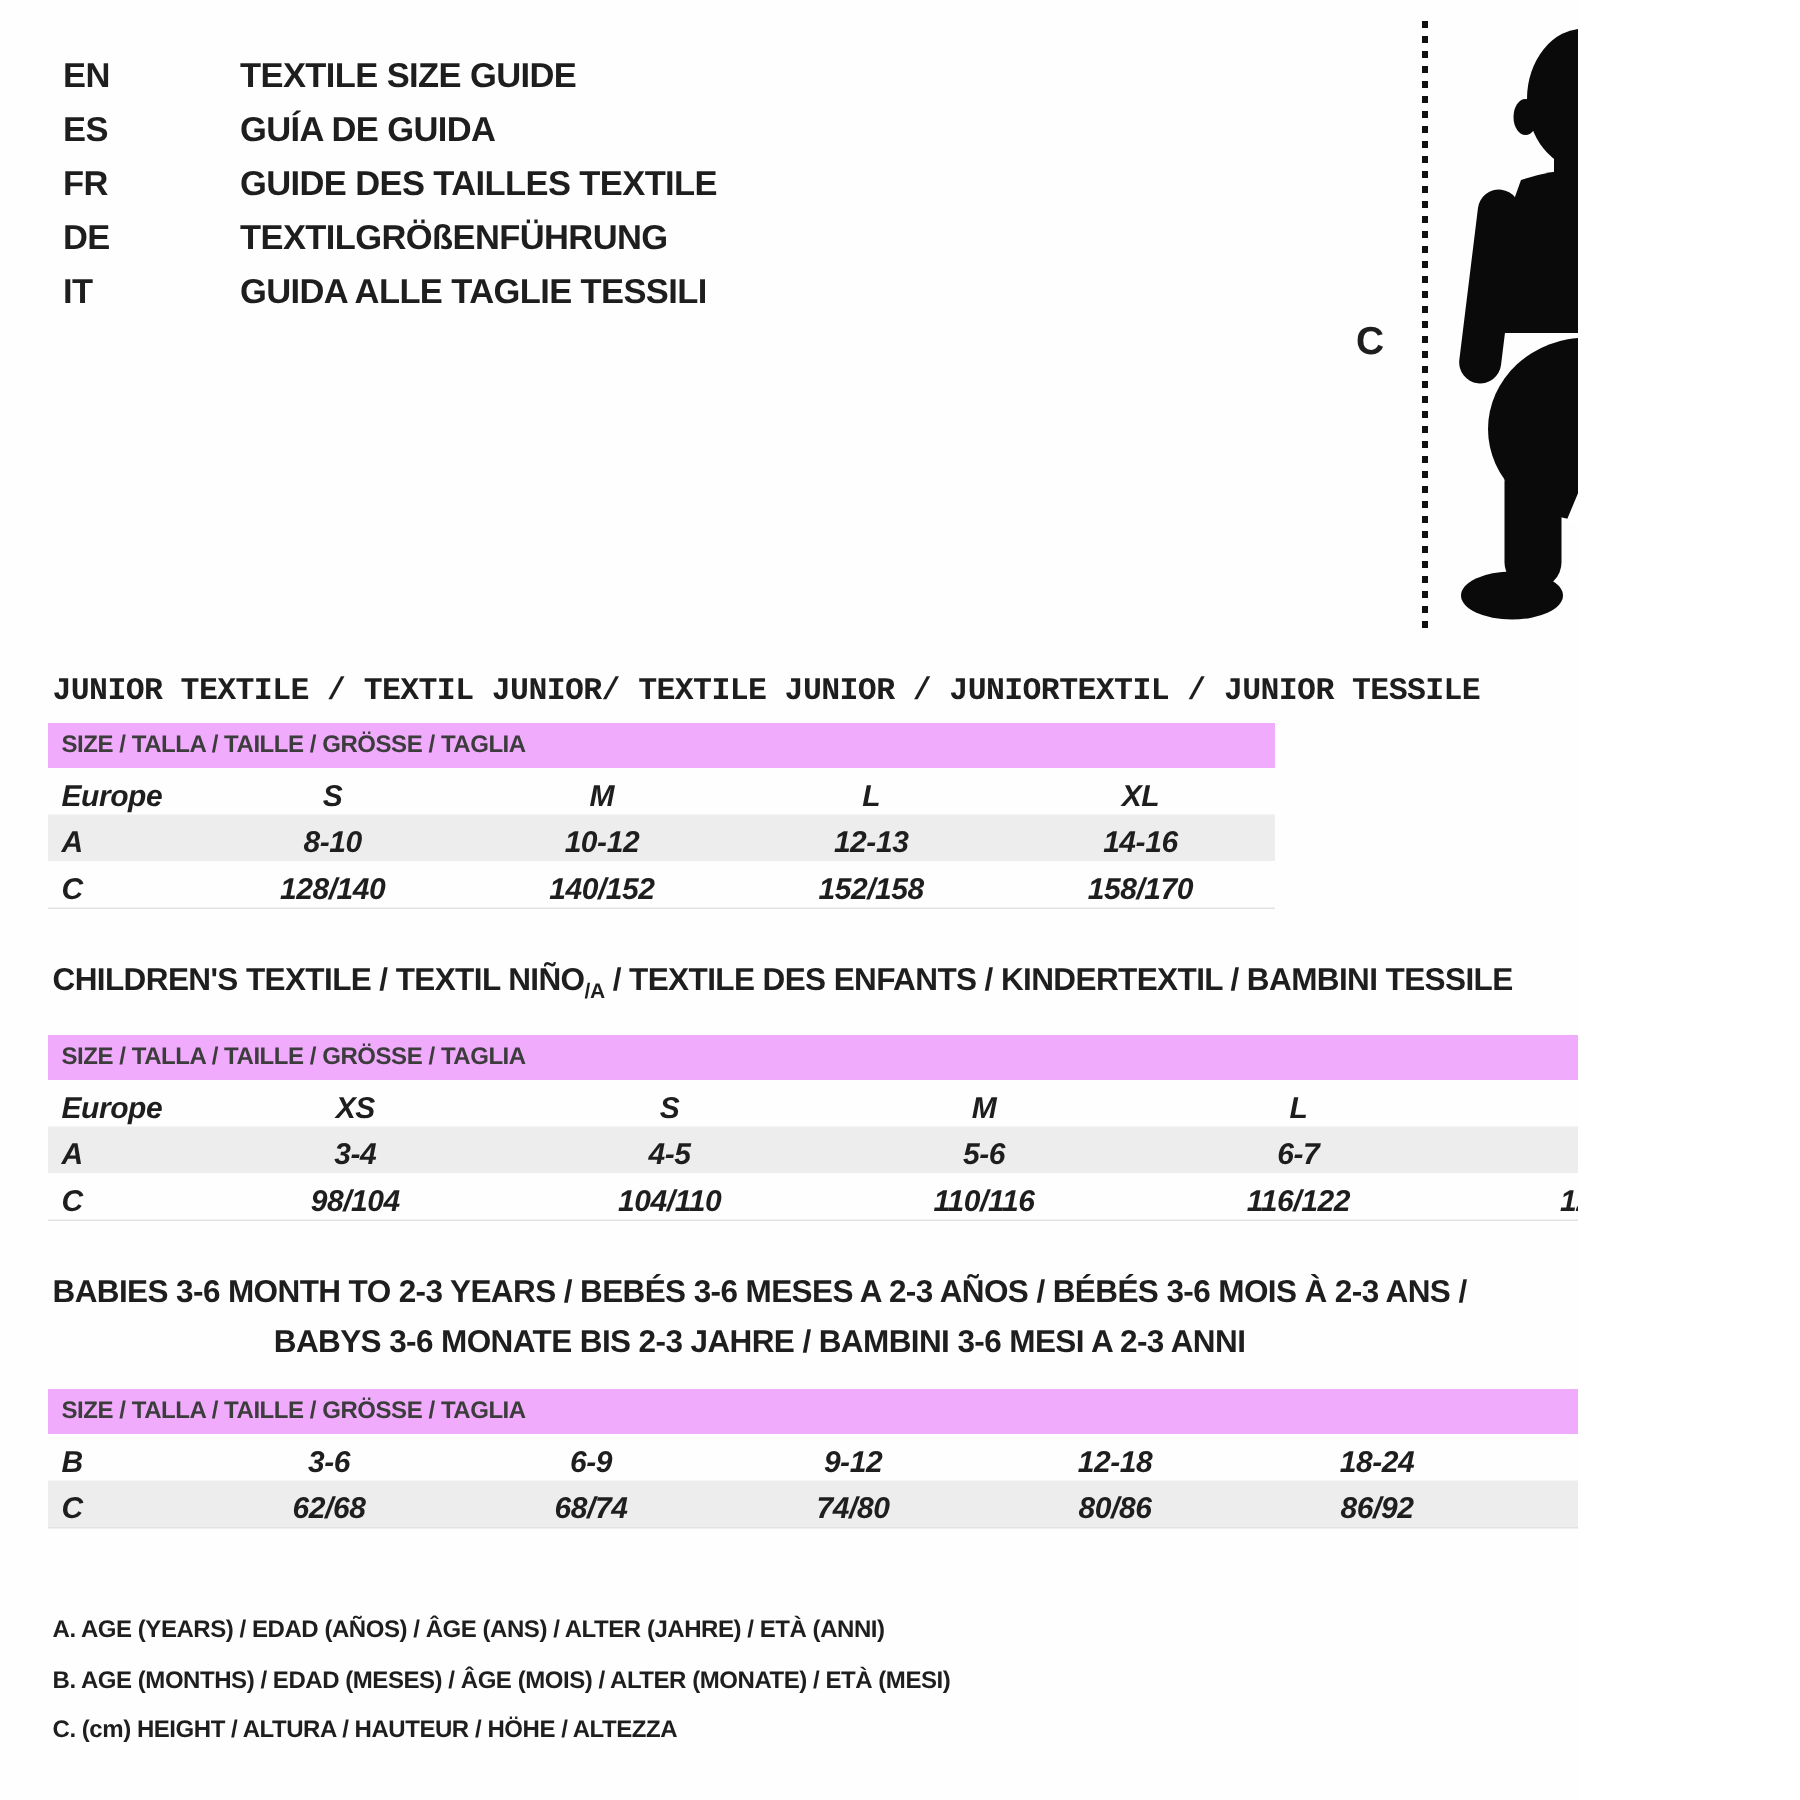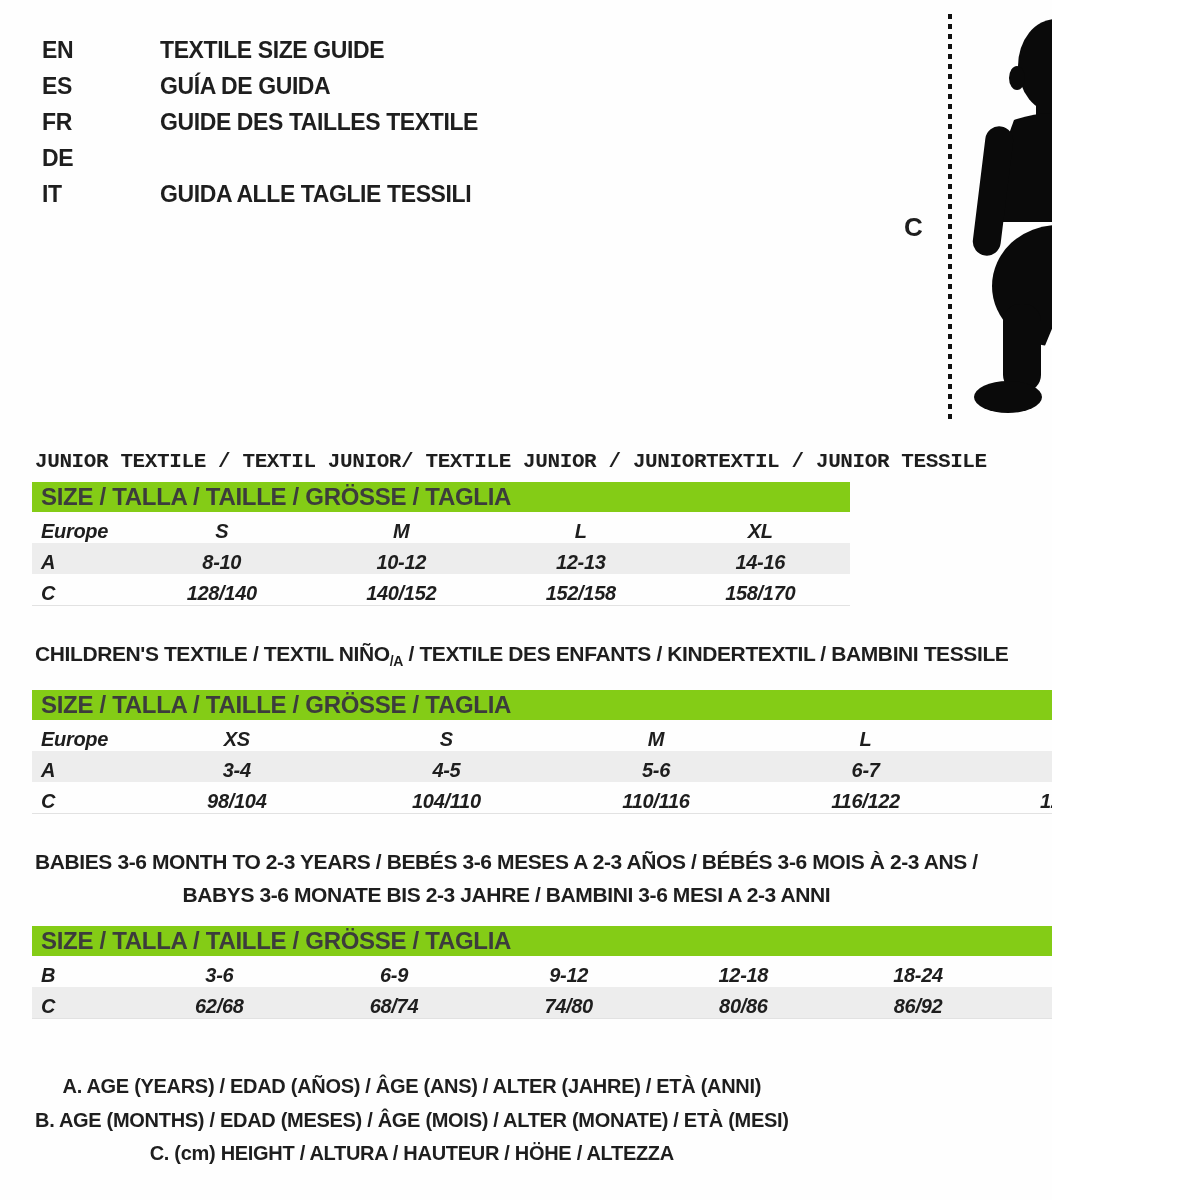--- a/index.html
+++ b/index.html
@@ -25,34 +25,34 @@
   .baby-svg { position:absolute; left:962px; top:14px; width:182px; height:406px; }
 
   
   .section-title { position:absolute; left:35px; font-size:21px; letter-spacing:-0.4px; white-space:nowrap; }
   .section-title .sub { font-size:14px; vertical-align:-5px; letter-spacing:-0.3px; }
   .title-line { line-height:33px; }
 
   
   .size-table { position:absolute; left:32px; border-bottom:1px solid #e2e2e2; }
   .size-bar {
-    height:30px; background:#84cc16; display:flex; align-items:center;
-    padding-left:9px; font-size:24px; color:#3c3c3c; letter-spacing:-0.3px;
+    height:30px; background:#f0abfc; display:flex; align-items:center;
+    padding-left:9px; font-size:16px; color:#3c3c3c; letter-spacing:-0.3px;
   }
   .trow { display:flex; align-items:flex-end; height:31px; font-size:20px; letter-spacing:-0.3px;font-style:italic; }
   .trow.shade { background:#ededed; }
   .trow .lbl { width:100px; padding-left:9px; }
   .trow .val { flex:1; text-align:center; }
 
   .w-junior { width:818px; }
   .w-wide   { width:1148px; }
 
   
   .legend { position:absolute; left:35px; top:1070px; }
-  .legend-line { font-size:20px; line-height:33.5px; letter-spacing:-0.3px; white-space:nowrap;text-align:center; }
+  .legend-line { font-size:16px; line-height:33.5px; letter-spacing:-0.3px; white-space:nowrap; }
 </style>
 </head>
 <body>
 
 <div class="page">
 
   <div class="lang-block">
     <div class="lang-row">
       <span class="lang-code">EN</span>
       <span class="lang-label">TEXTILE SIZE GUIDE</span>
@@ -60,20 +60,21 @@
     <div class="lang-row">
       <span class="lang-code">ES</span>
       <span class="lang-label">GUÍA DE GUIDA</span>
     </div>
     <div class="lang-row">
       <span class="lang-code">FR</span>
       <span class="lang-label">GUIDE DES TAILLES TEXTILE</span>
     </div>
     <div class="lang-row">
       <span class="lang-code">DE</span>
+      <span class="lang-label">TEXTILGRÖßENFÜHRUNG</span>
     </div>
     <div class="lang-row">
       <span class="lang-code">IT</span>
       <span class="lang-label">GUIDA ALLE TAGLIE TESSILI</span>
     </div>
   </div>
 
   <div class="height-line"></div>
   <div class="height-label">C</div>
   <svg class="baby-svg" viewBox="0 0 182 406" aria-hidden="true">

